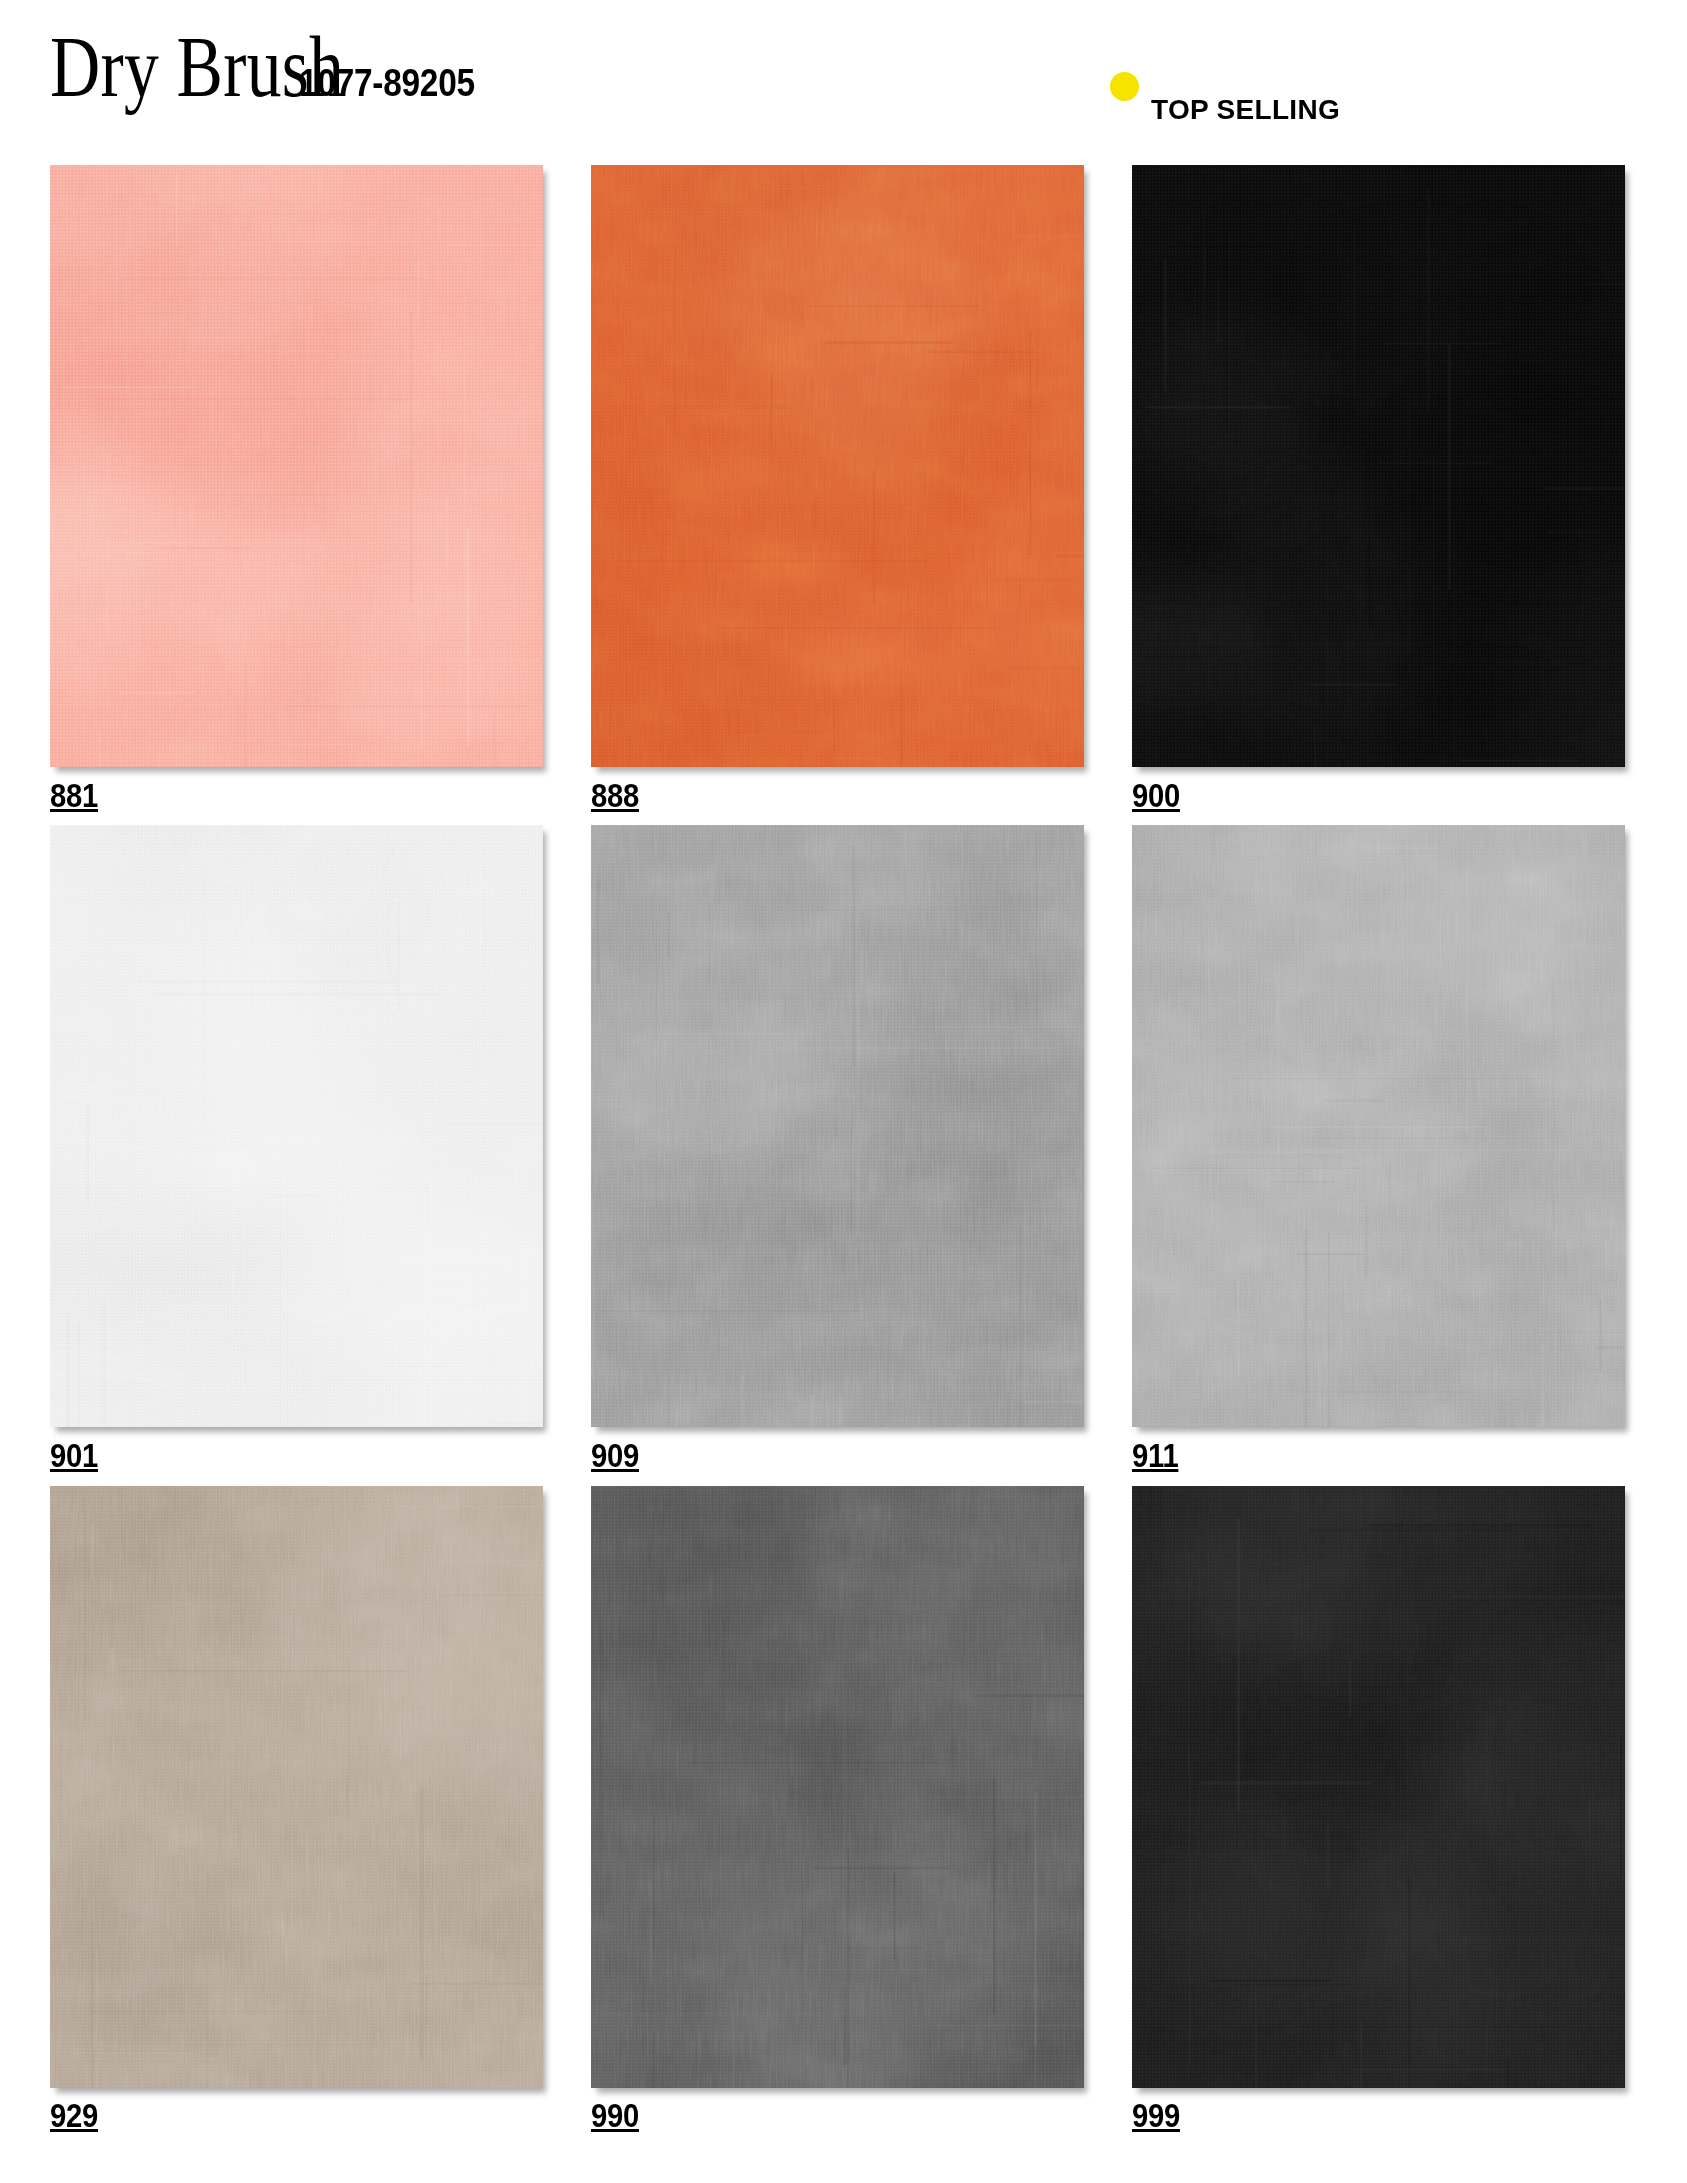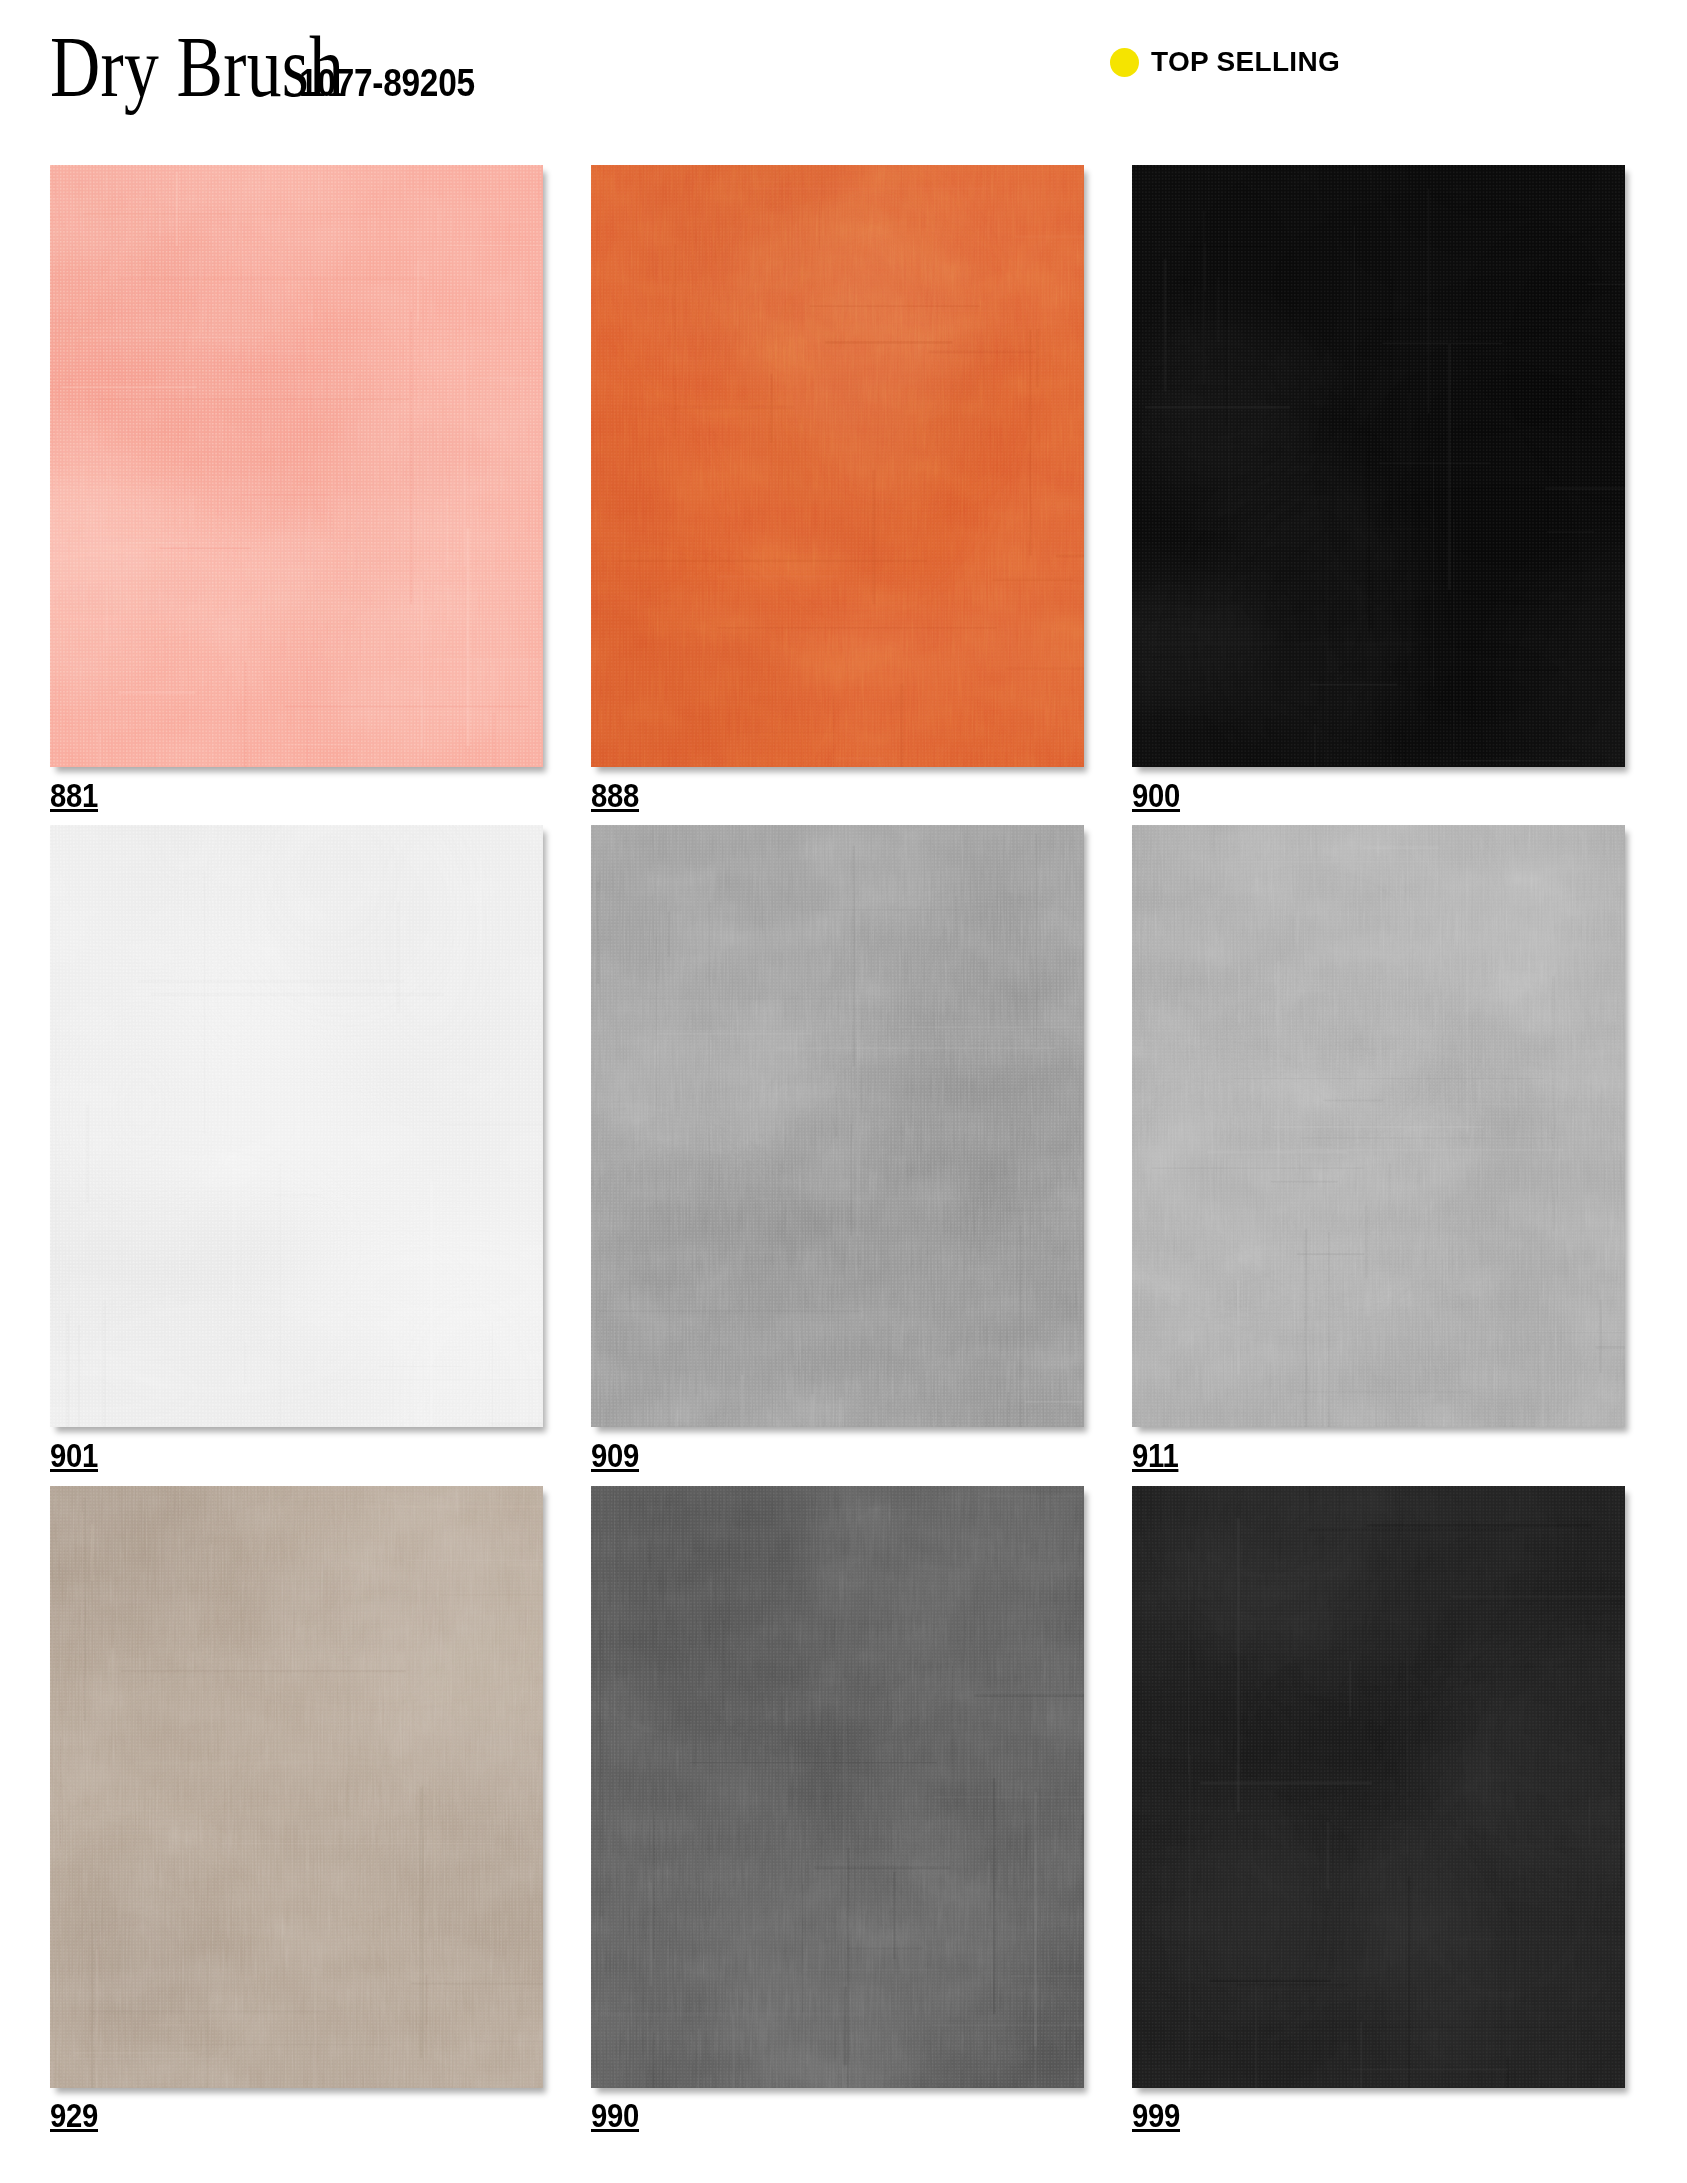--- a/index.html
+++ b/index.html
@@ -75,20 +75,21 @@
     border-radius: 50%;
     display: block;
     flex: none;
   }
   .badge-label {
     font-family: "Liberation Sans", sans-serif;
     font-size: 28px;
     font-weight: 700;
     letter-spacing: 0.3px;
     color: #000000;
+    margin-top: 48px;
   }
 
   
   .grid {
     display: grid;
     grid-template-columns: repeat(3, 493px);
     grid-auto-rows: auto;
     column-gap: 48px;
     row-gap: 0;
     text-decoration: underline;

